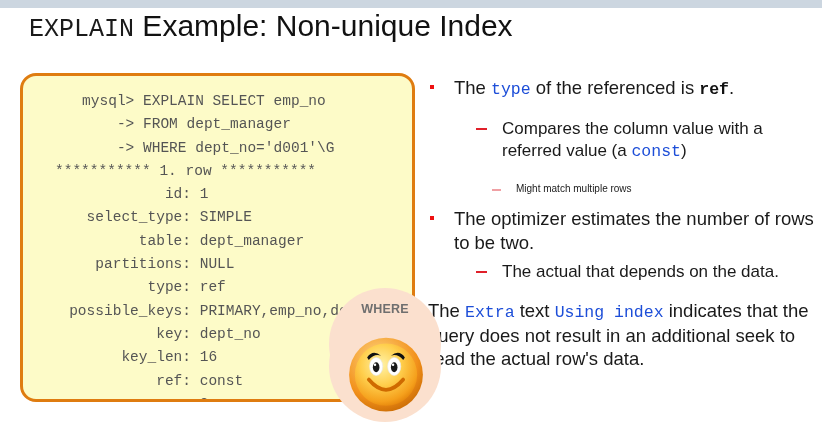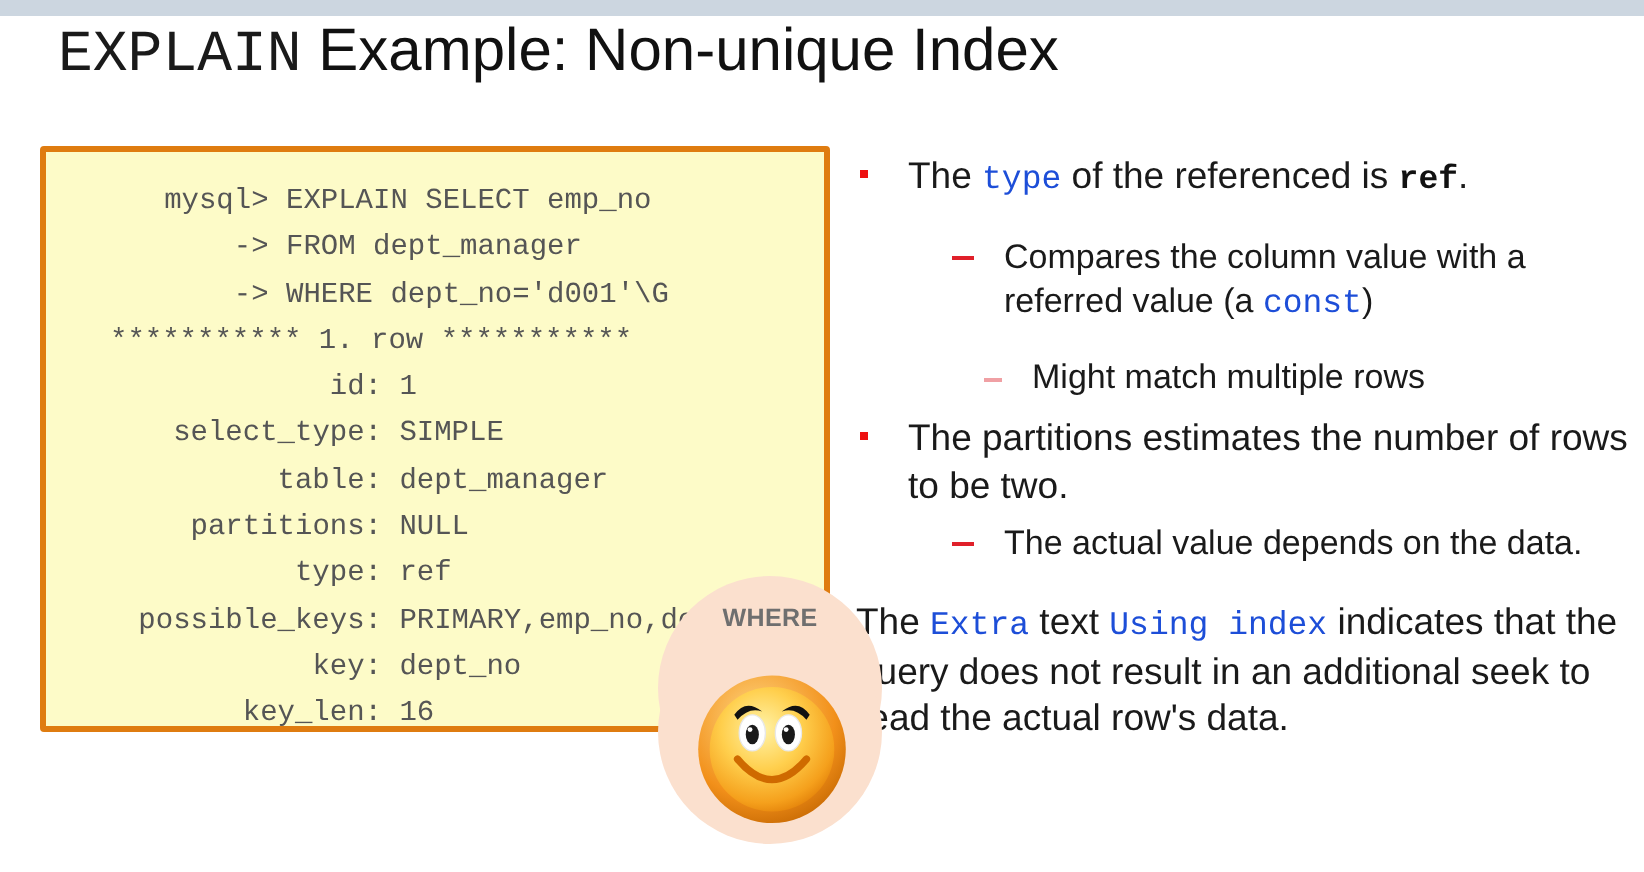--- a/index.html
+++ b/index.html
@@ -14,30 +14,30 @@
   
   .topbar{position:absolute;left:0;top:0;width:822px;height:8px;background:#ccd6e0;}
 
   
   .title{
     position:absolute;left:29px;top:9px;width:700px;height:34px;
     font-size:25px;line-height:34px;color:#111111;white-space:nowrap;
   }
   .title .mono{
     font-family:"Liberation Mono","DejaVu Sans Mono",monospace;
-    font-size:29px;letter-spacing:0px;color:#1a1a1a;
+    font-size:25px;letter-spacing:0px;color:#1a1a1a;
   }
   .title .sans{font-family:Liberation Sans, sans-serif;font-size:30px;}
 
   
   .codebox{
-    position:absolute;left:20px;top:73px;width:395px;height:293px;
+    position:absolute;left:20px;top:73px;width:395px;height:329px;
     background:#fdfbc8;
     border:3px solid #df7c10;
-    border-radius:2px;
+    border-radius:16px;
     box-sizing:border-box;
     overflow:hidden;
   }
   .codebox .inner{
     position:absolute;left:0;top:14px;width:389px;
     font-family:"Liberation Mono","DejaVu Sans Mono",monospace;
     font-size:14.5px;line-height:23.3px;
     color:#555555;
     white-space:pre;
     text-align:left;
@@ -64,21 +64,21 @@
   .b2{
     position:relative;padding-left:62px;margin:16px;
     font-size:17px;line-height:22px;
   }
   .b2::before{
     content:"";position:absolute;left:36px;top:10px;width:11px;height:2px;
     background:#e0202a;
   }
   .b3{
     position:relative;padding-left:92px;margin:0;
-    font-size:17px;line-height:20px;
+    font-size:10px;line-height:20px;
   }
   .b3::before{
     content:"";position:absolute;left:68px;top:10px;width:9px;height:2px;
     background:#f0a0a4;
   }
   .para{
     position:relative;padding-left:4px;margin:6px 0 0 0;
     font-size:18.5px;line-height:23px;
   }
   .mono-i{
@@ -135,23 +135,23 @@
 
   <div class="rightcol" data-name="bullet-list">
 
     <div class="b1" data-name="bullet-type-operation"><span data-name="bullet-type-pre">The </span><span class="mono-i" data-name="bullet-type-mono">type</span><span data-name="bullet-type-mid"> of the referenced is </span><span class="mono-b" data-name="bullet-type-code">ref</span><span data-name="bullet-type-post">.</span></div>
 
     <div class="b2" data-name="bullet-compares-column-value"><span data-name="bullet-compares-pre">Compares the column value with a referred value (a </span><span class="mono-i" data-name="bullet-compares-mono">const</span><span data-name="bullet-compares-post">)</span></div>
 
 
     <div class="b3" data-name="bullet-might-match-multiple-rows" style="margin-top:5px;">Might match multiple rows</div>
 
-    <div class="b1" data-name="bullet-optimizer-estimates" style="margin-top:8px;">The partitions estimates the number of rows to be two.</div>
+    <div class="b1" data-name="bullet-optimizer-estimates" style="margin-top:8px;">The optimizer estimates the number of rows to be two.</div>
 
-    <div class="b2" data-name="bullet-actual-value-depends" style="margin-top:6px;">The actual value depends on the data.</div>
+    <div class="b2" data-name="bullet-actual-value-depends" style="margin-top:6px;">The actual that depends on the data.</div>
 
     <div class="para" data-name="paragraph-extra-using-index"><span data-name="paragraph-pre">The </span><span class="mono-i" data-name="paragraph-extra-mono">Extra</span><span data-name="paragraph-mid"> text </span><span class="mono-i" data-name="paragraph-using-index-mono">Using index</span><span data-name="paragraph-post"> indicates that the query does not result in an additional seek to read the actual row's data.</span></div>
 
   </div>
 
   <div class="badge" data-name="good-performance-badge">
     <div class="disc" data-name="badge-disc-top"></div>
     <div class="disc2" data-name="badge-disc-bottom"></div>
     <div class="cap" data-name="badge-caption">
       <div data-name="badge-caption-line1">WHERE</div>

